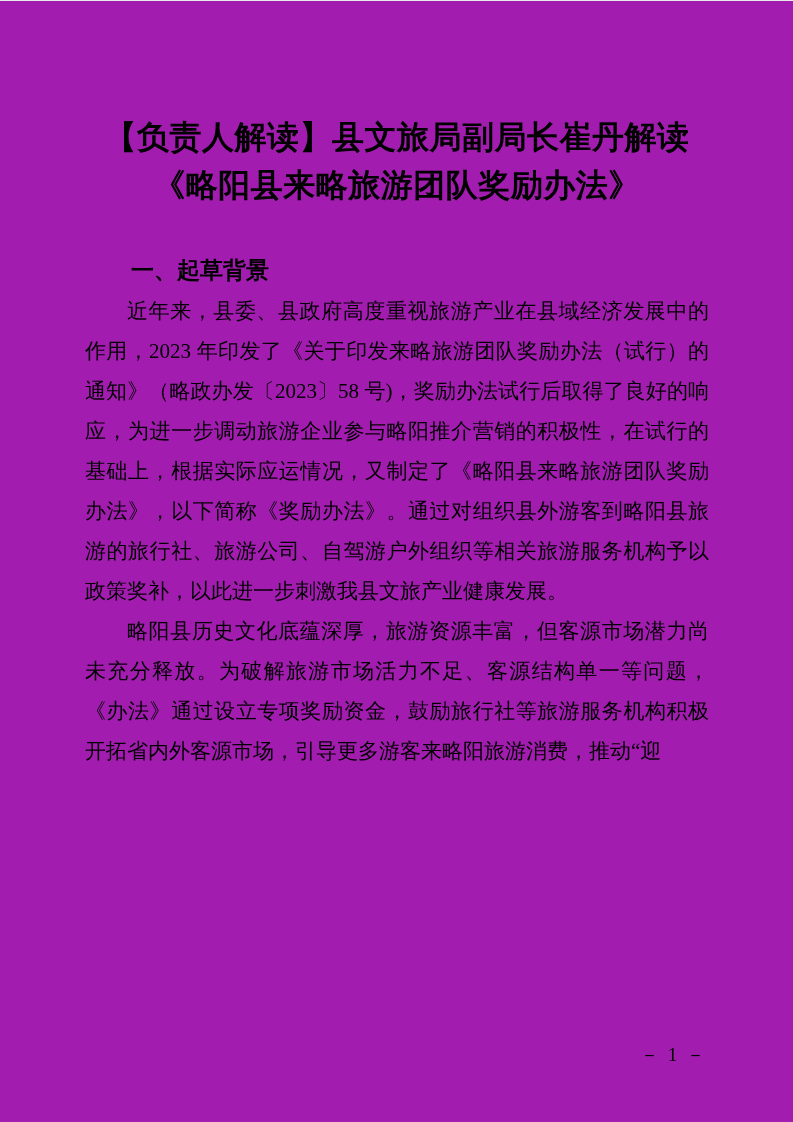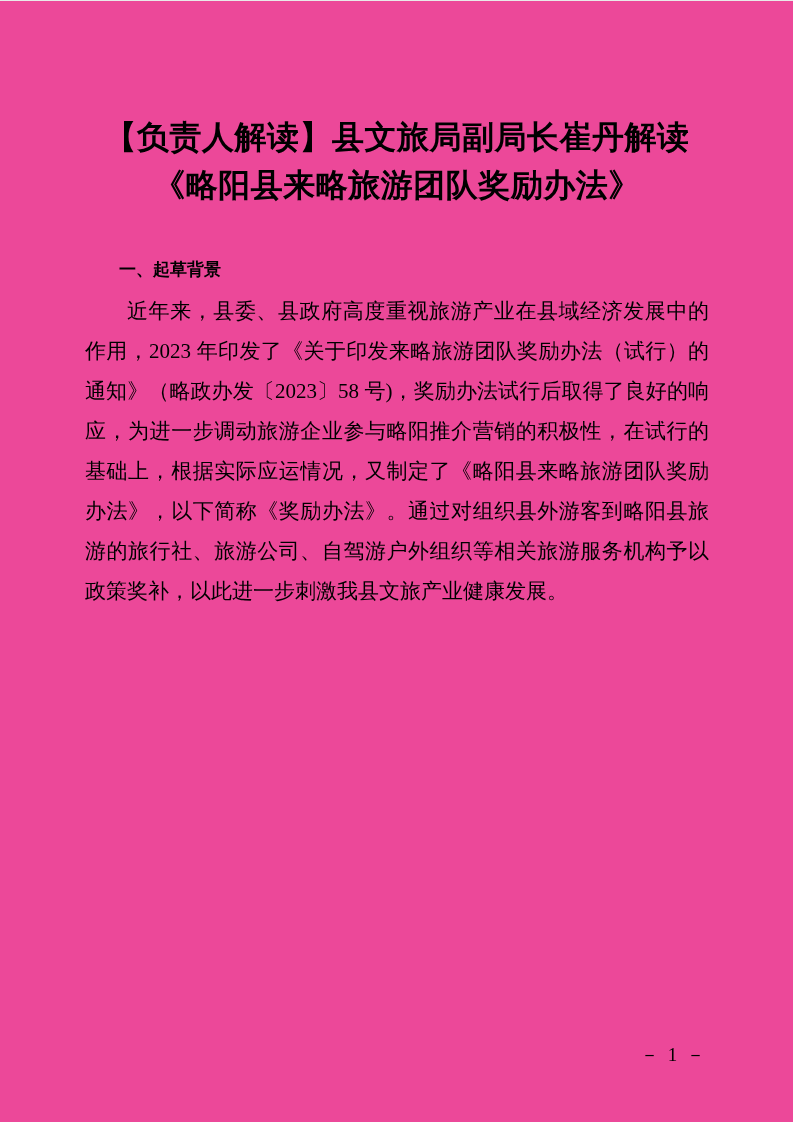--- a/index.html
+++ b/index.html
@@ -13,21 +13,21 @@
     overflow: hidden;
     color: #000000;
     font-family: "Liberation Serif", serif;
   }
   .page {
     position: relative;
     width: 793px;
     height: 1122px;
     box-sizing: border-box;
     padding: 112px 84px 0 85px;
-    background: #ec4899;
+    background: #a21caf;
     border-top: 1px solid #e9e9e9;
   }
   .doc-title {
     margin: 0 0 42px 0;
     padding: 0 18px;
     font-size: 32px;
     font-weight: bold;
     line-height: 48px;
     text-align: center;
     letter-spacing: 0.5px;
@@ -38,26 +38,26 @@
     margin: 0;
     font-size: 21px;
     line-height: 40px;
     text-align: justify;
     text-indent: 2em;
     color: #000000;
     font-family: "Liberation Serif", "DejaVu Serif", serif;
   }
   .section-heading {
     margin: 0;
-    font-size: 17px;
+    font-size: 23px;
     line-height: 40px;
     font-weight: bold;
     text-indent: 2em;
     color: #000000;
-    font-family: Liberation Mono, monospace;
+    font-family: Liberation Serif, serif;
   }
   .page-footer {
     position: absolute;
     right: 86px;
     bottom: 54px;
     font-size: 19px;
     letter-spacing: 2px;
     color: #000000;
     font-family: "Liberation Serif", "DejaVu Serif", serif;
   }
@@ -68,16 +68,17 @@
 <div class="page">
 
   <h1 class="doc-title">【负责人解读】县文旅局副局长崔丹解读《略阳县来略旅游团队奖励办法》</h1>
 
 
   <h2 class="section-heading">一、起草背景</h2>
 
   <p class="para">近年来，县委、县政府高度重视旅游产业在县域经济发展中的作用，2023 年印发了《关于印发来略旅游团队奖励办法（试行）的通知》（略政办发〔2023〕58 号)，奖励办法试行后取得了良好的响应，为进一步调动旅游企业参与略阳推介营销的积极性，在试行的基础上，根据实际应运情况，又制定了《略阳县来略旅游团队奖励办法》，以下简称《奖励办法》。通过对组织县外游客到略阳县旅游的旅行社、旅游公司、自驾游户外组织等相关旅游服务机构予以政策奖补，以此进一步刺激我县文旅产业健康发展。</p>
 
 
+  <p class="para">略阳县历史文化底蕴深厚，旅游资源丰富，但客源市场潜力尚未充分释放。为破解旅游市场活力不足、客源结构单一等问题，《办法》通过设立专项奖励资金，鼓励旅行社等旅游服务机构积极开拓省内外客源市场，引导更多游客来略阳旅游消费，推动“迎</p>
 
   <div class="page-footer">－ 1 －</div>
 
 </div>
 
 </body></html>

